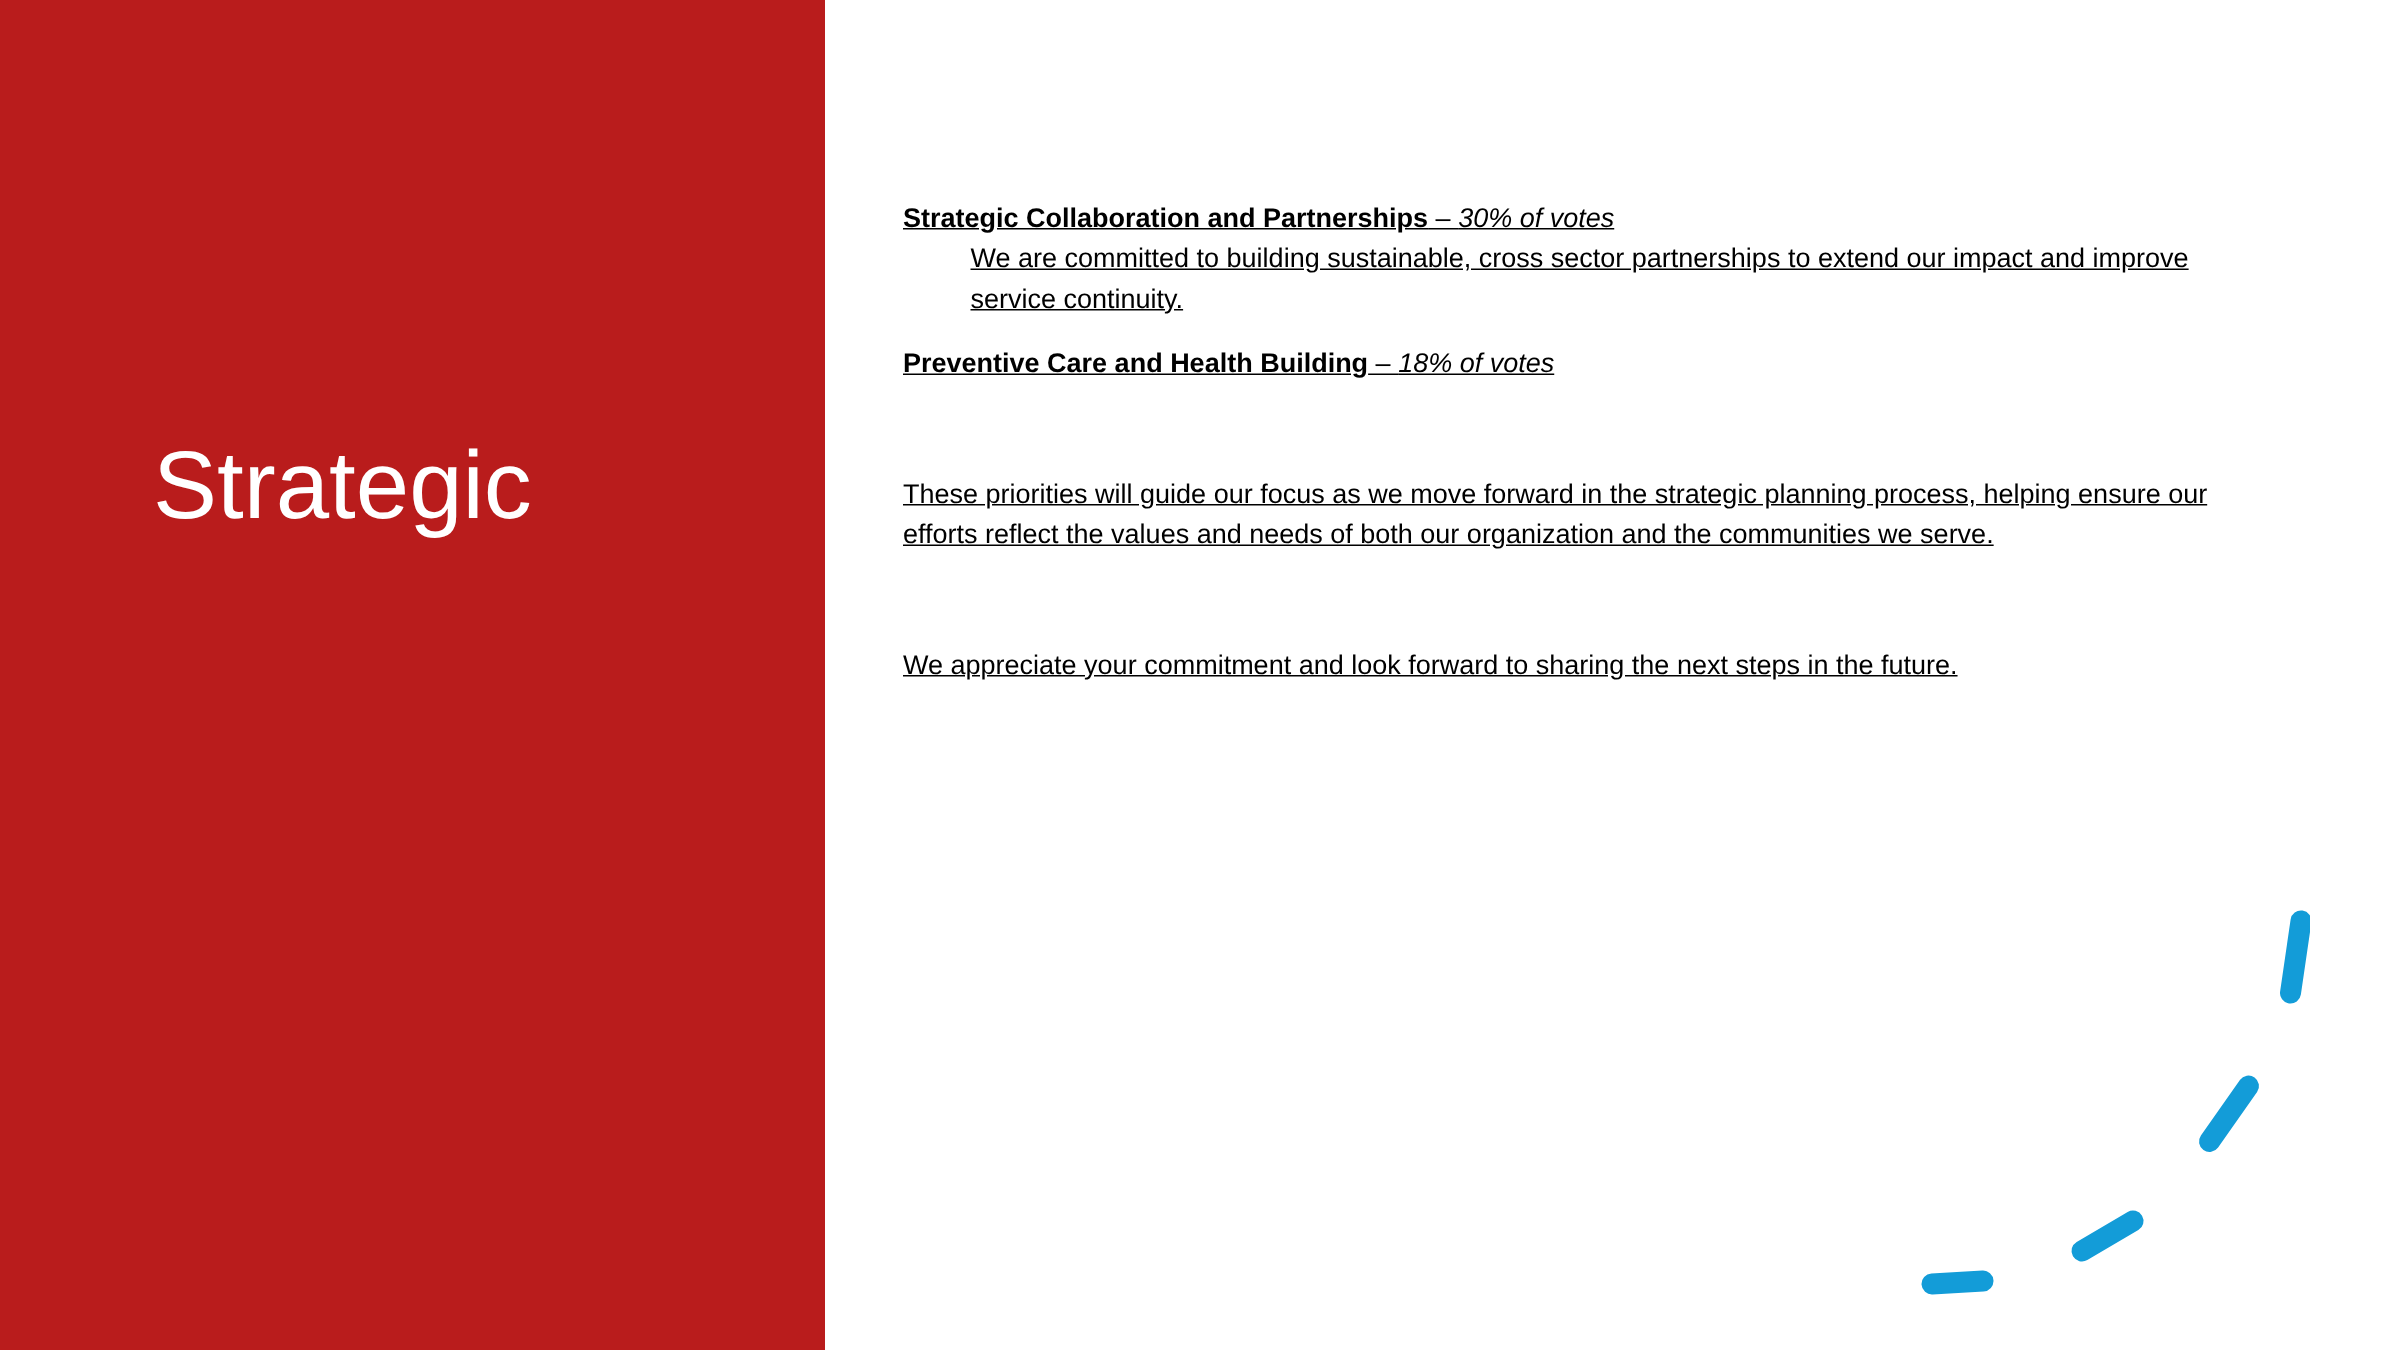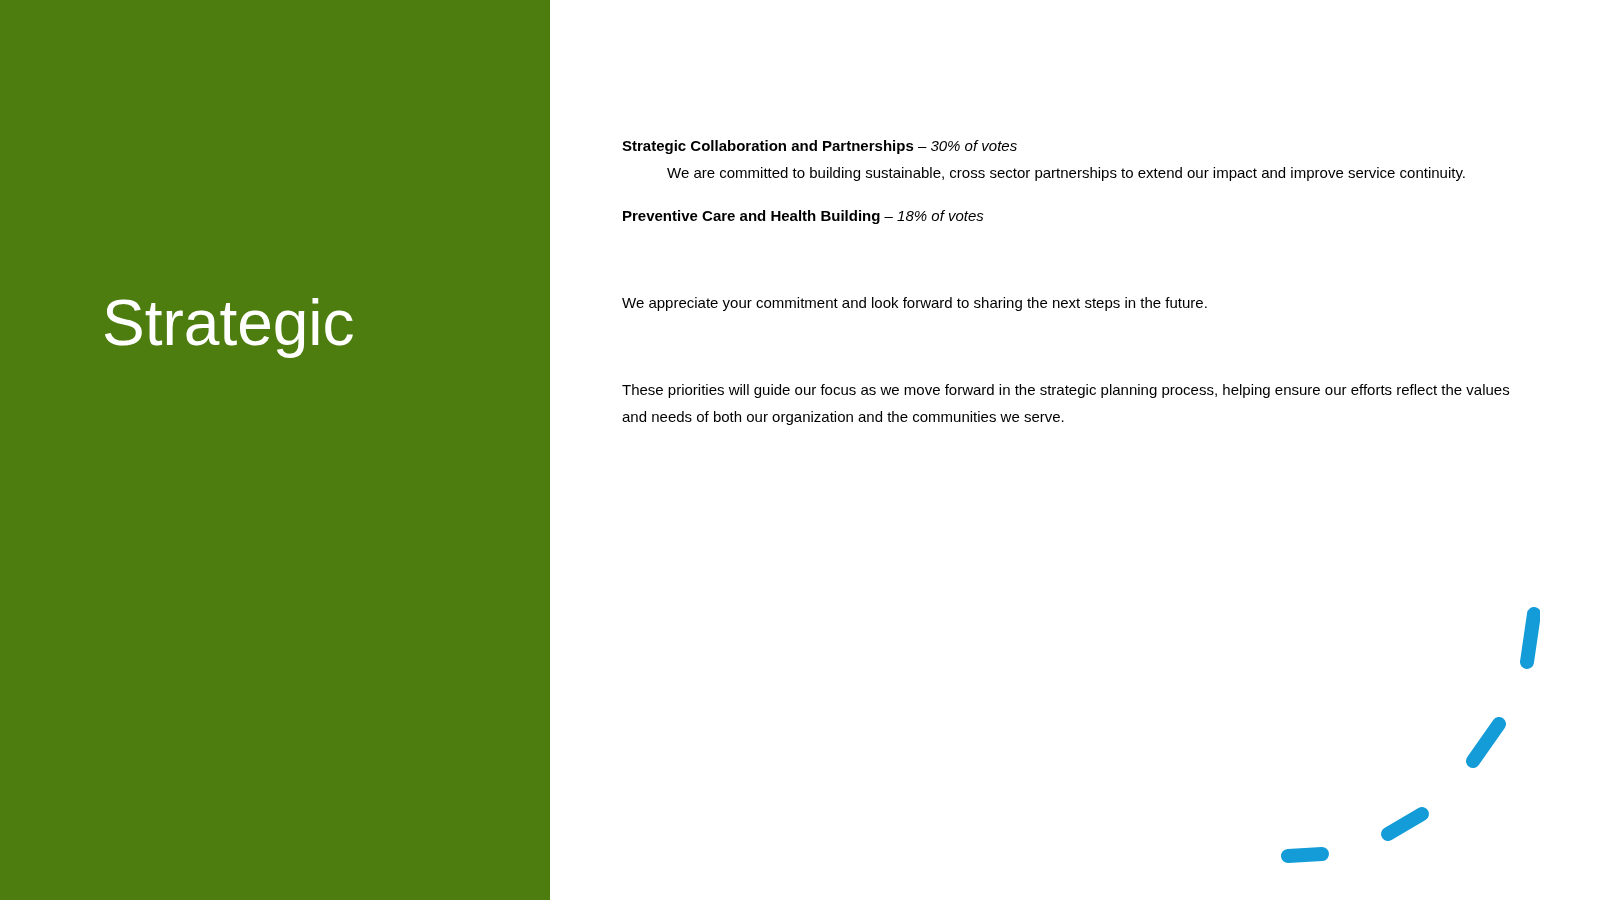--- a/index.html
+++ b/index.html
@@ -4,31 +4,31 @@
 <style>
   html, body { margin:0; padding:0; }
   body {
     width:1600px; height:900px; position:relative; overflow:hidden;
     background:#ffffff;
     font-family:"Liberation Sans", sans-serif;
     color:#000;
   }
   .left-panel {
     position:absolute; left:0; top:0; width:550px; height:900px;
-    background:#4d7c0f;
+    background:#b91c1c;
   }
   .title {
     position:absolute; left:102px; top:284px; width:420px;
     color:#ffffff; font-size:64px; line-height:79px; font-weight:normal;
     margin:0;
   }
   .title span { display:block; }
   .content {
-    position:absolute; left:622px; top:132px; width:900px;
-    font-size:15px; line-height:27px;
+    position:absolute; left:602px; top:132px; width:900px;
+    font-size:18px; line-height:27px;text-decoration:underline;
   }
   .priority { margin-bottom:16px; }
   .priority .head { white-space:nowrap; }
   .priority .name { font-weight:bold; }
   .priority .pct { font-style:italic; }
   .priority .desc { padding-left:45px; width:840px; }
   .para { margin:0; width:890px; }
   .para.p1 { margin-top:60px; }
   .para.p2 { margin-top:60px; }
   .para.p3 { margin-top:17px; }
@@ -45,22 +45,22 @@
 
 <div class="content">
   <div class="priority">
     <div class="head"><span class="name">Strategic Collaboration and Partnerships</span><span> – </span><span class="pct">30% of votes</span></div>
     <div class="desc">We are committed to building sustainable, cross sector partnerships to extend our impact and improve service continuity.</div>
   </div>
   <div class="priority">
     <div class="head"><span class="name">Preventive Care and Health Building</span><span> – </span><span class="pct">18% of votes</span></div>
   </div>
 
+  <p class="para p1">These priorities will guide our focus as we move forward in the strategic planning process, helping ensure our efforts reflect the values and needs of both our organization and the communities we serve.</p>
   <p class="para p2">We appreciate your commitment and look forward to sharing the next steps in the future.</p>
-  <p class="para p1">These priorities will guide our focus as we move forward in the strategic planning process, helping ensure our efforts reflect the values and needs of both our organization and the communities we serve.</p>
 </div>
 
 <svg class="deco" viewBox="0 0 300 280" xmlns="http://www.w3.org/2000/svg">
   <g stroke="#139CD8" stroke-width="14" stroke-linecap="round" fill="none">
     <line x1="294" y1="14" x2="287" y2="62"></line>
     <line x1="259" y1="124" x2="233" y2="161"></line>
     <line x1="182" y1="214" x2="148" y2="234"></line>
     <line x1="82" y1="254" x2="48" y2="256"></line>
   </g>
 </svg>

